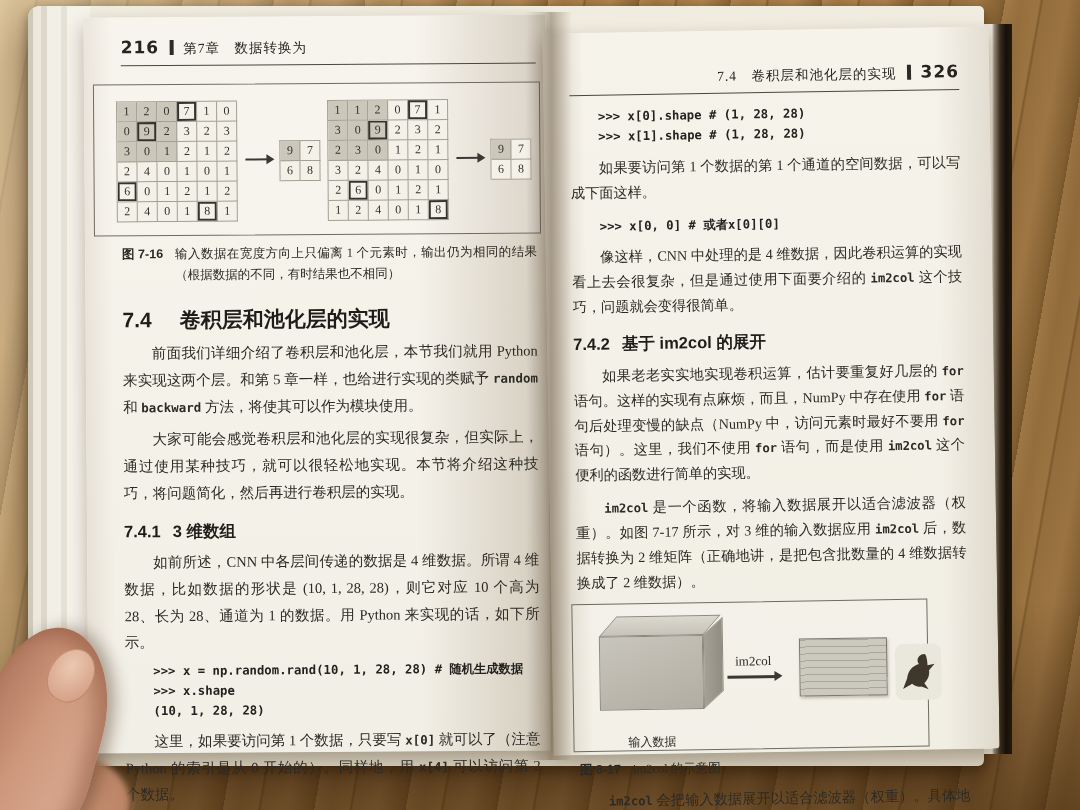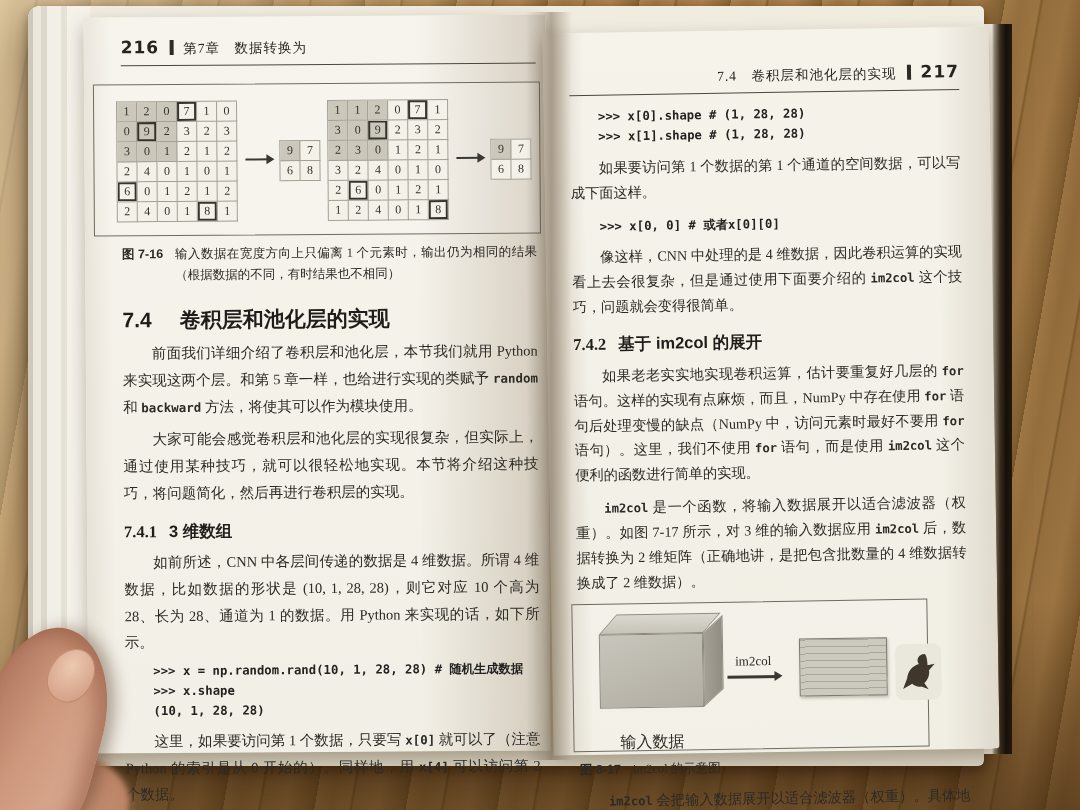--- a/index.html
+++ b/index.html
@@ -104,21 +104,21 @@
   .shaft::after { content:""; position:absolute; right:-8px; top:-4px;
     border:5px solid transparent; border-left:8px solid #3a3833; }
   .gap { width:14px; }
 
   
   .sec { margin-top:20px; font-size:21px; color:#1f1d19; font-weight:bold;
     font-family:"Liberation Sans", sans-serif; }
   .sec .num { margin-right:28px; }
   .sub { margin-top:14px; font-size:16.5px; color:#1f1d19; font-weight:bold;
     font-family:"Liberation Sans", sans-serif; }
-  .sub .num { margin-right:12px;font-family:Liberation Serif, serif; }
+  .sub .num { margin-right:12px; }
 
   
   .para { margin-top:6px; font-size:14.5px; line-height:1.85; color:#2c2a25;
     text-indent:2em; text-align:justify; }
   .page-right .para { line-height:1.75; margin-top:8px; font-size:14.2px; }
   .code { font-family:"DejaVu Sans Mono", monospace; font-weight:bold; font-size:.86em; }
 
   .codeblock { margin:6px 0 6px 2.3em; font-family:"DejaVu Sans Mono", monospace;
     font-weight:bold; font-size:12.3px; line-height:1.62; color:#242220; }
   .page-right .codeblock { margin-top:12px; }
@@ -129,21 +129,21 @@
   .cube-wrap { display:flex; flex-direction:column; align-items:center; margin-top:14px; }
   .cube { position:relative; width:104px; height:74px; margin-top:20px; }
   .cube-front { position:absolute; inset:0;
     background:linear-gradient(160deg,#c8c5bc,#b1ada2); border:1px solid #8d897e; }
   .cube-top { position:absolute; left:0; top:-20px; width:104px; height:20px;
     background:linear-gradient(#dbd8cf,#c7c3b9); border:1px solid #8d897e;
     transform:skewX(-42deg); transform-origin:0 100%; }
   .cube-side { position:absolute; left:104px; top:0; width:20px; height:74px;
     background:linear-gradient(90deg,#a4a095,#918d82); border:1px solid #8d897e;
     transform:skewY(-42deg); transform-origin:0 0; }
-  .cube-label { margin-top:24px; font-size:16px; color:#2c2a25; }
+  .cube-label { margin-top:24px; font-size:12px; color:#2c2a25; }
   .f17-arrow { display:flex; flex-direction:column; align-items:center; margin:-18px 20px 0 24px; }
   .f17-arrow .alabel { font-size:13px; color:#2c2a25; margin-bottom:6px; }
   .matrix { width:88px; height:58px; border:1px solid #7b776c; margin-top:-14px;
     background:repeating-linear-gradient(180deg,#a9a69b 0 1px,#ccc9bf 1px 7px);
     box-shadow:1px 2px 3px rgba(60,40,15,.25); }
   .bird-patch { position:absolute; right:-14px; top:44px; width:46px; height:56px;
     background:#eae7dc; border-radius:8px; display:flex; align-items:center; justify-content:center; }
   .bird-patch svg { width:34px; height:44px; fill:#3f372c; }
 </style>
 </head>
@@ -285,21 +285,21 @@
           <div>(10, 1, 28, 28)</div>
         </div>
 
       <p class="para"><span>这里，如果要访问第 1 个数据，只要写 </span><span class="code">x[0]</span><span> 就可以了（注意 Python 的索引是从 0 开始的）。同样地，用 </span><span class="code">x[4]</span><span> 可以访问第 2 个数据。</span></p>
     </div>
 
     <div class="page page-right">
       <div class="rp-header">
         <span class="htitle">7.4　卷积层和池化层的实现</span>
         <span class="hbar"></span>
-        <span class="pnum">217</span>
+        <span class="pnum">326</span>
       </div>
 
       <div class="codeblock">
           <div>&gt;&gt;&gt; x[0].shape # (1, 28, 28)</div>
           <div>&gt;&gt;&gt; x[1].shape # (1, 28, 28)</div>
         </div>
 
       <p class="para"><span>如果要访问第 1 个数据的第 1 个通道的空间数据，可以写成下面这样。</span></p>
 
       <div class="codeblock">

